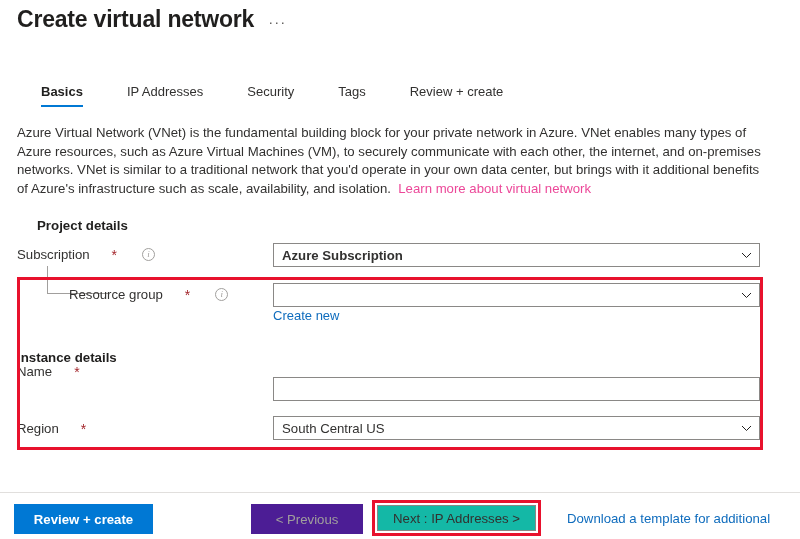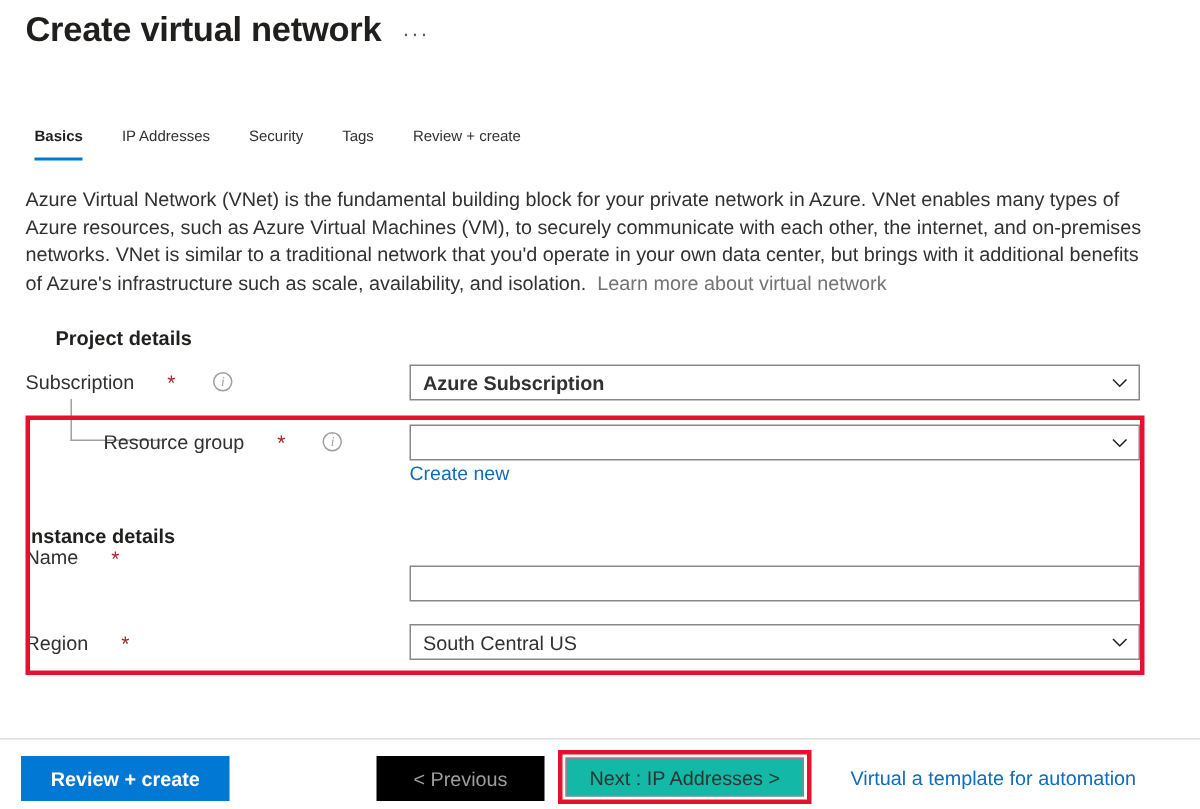--- a/index.html
+++ b/index.html
@@ -26,37 +26,37 @@
     font-size: 15px; color: #605e5c; letter-spacing: 1px;
     line-height: 30px; cursor: pointer; user-select:none;
   }
 
   
   .tabs {
     position: absolute; left: 17px; top: 84px;
     display: flex; align-items: flex-end; gap: 0;
   }
   .tab {
-    font-size: 10px; color: #323130;
+    font-size: 13px; color: #323130;
     padding: 0 13px 7px 13px; position: relative; cursor: pointer;
-    white-space: nowrap; line-height: 16px;
+    white-space: nowrap; line-height: 16px; margin-left: 18px;
   }
   .tab:first-child { padding-left: 6px; }
   .tab.active { font-weight: 700; color: #201f1e; }
   .tab.active::after {
     content: ""; position: absolute; left: 6px; right: 13px; bottom: 0;
     height: 2px; background: #0078d4;
   }
 
   
   .description {
     position: absolute; left: 17px; top: 124px; width: 745px;
     font-size: 13.2px; line-height: 18.5px; color: #323130;
   }
-  .link { color: #737373; cursor: pointer; }
+  .link { color: #ec4899; cursor: pointer; }
 
   
   .section-head {
     position: absolute; left: 17px;
     font-size: 13.3px; font-weight: 700; color: #201f1e;
   }
   #project-details-head { top: 218px; margin-left: 20px; }
   #instance-details-head { top: 350px; }
 
   .field-label {
@@ -116,21 +116,21 @@
     position: absolute; height: 30px; font-size: 13.2px;
     display: flex; align-items: center; justify-content: center;
     cursor: pointer; user-select: none;
   }
   #btn-review {
     left: 14px; top: 504px; width: 139px;
     background: #0078d4; color: #fff; font-weight: 700; border: none;
   }
   #btn-previous {
     left: 251px; top: 504px; width: 112px;
-    background: #000000; color: #a19f9d; border: none; cursor: default;
+    background: #4c1d95; color: #a19f9d; border: none; cursor: default;
   }
   #btn-next {
     left: 377px; top: 505px; width: 159px; height: 26px;
     background: #14b8a6; color: #323130; border: 1px solid #8a8886;
   }
   #download-link {
     position: absolute; left: 567px; top: 511px;
     font-size: 13.2px; color: #0f6cbd; cursor: pointer;
   }
 </style>
@@ -214,15 +214,15 @@
   </div>
 
   <div class="annot" id="annot-main"></div>
   <div class="annot" id="annot-next"></div>
 
   <div class="divider"></div>
 
   <div class="btn" id="btn-review">Review + create</div>
   <div class="btn" id="btn-previous">&lt; Previous</div>
   <div class="btn" id="btn-next">Next : IP Addresses &gt;</div>
-  <div id="download-link">Virtual a template for automation</div>
+  <div id="download-link">Download a template for additional</div>
 
 </div>
 
 </body></html>

